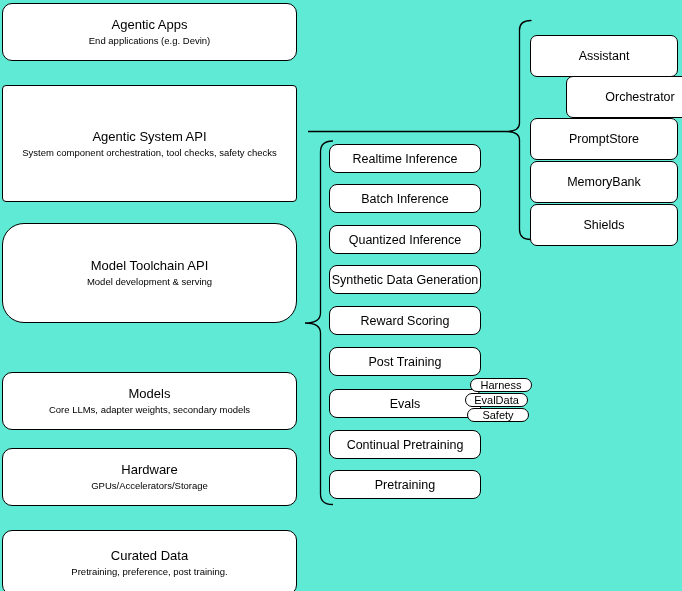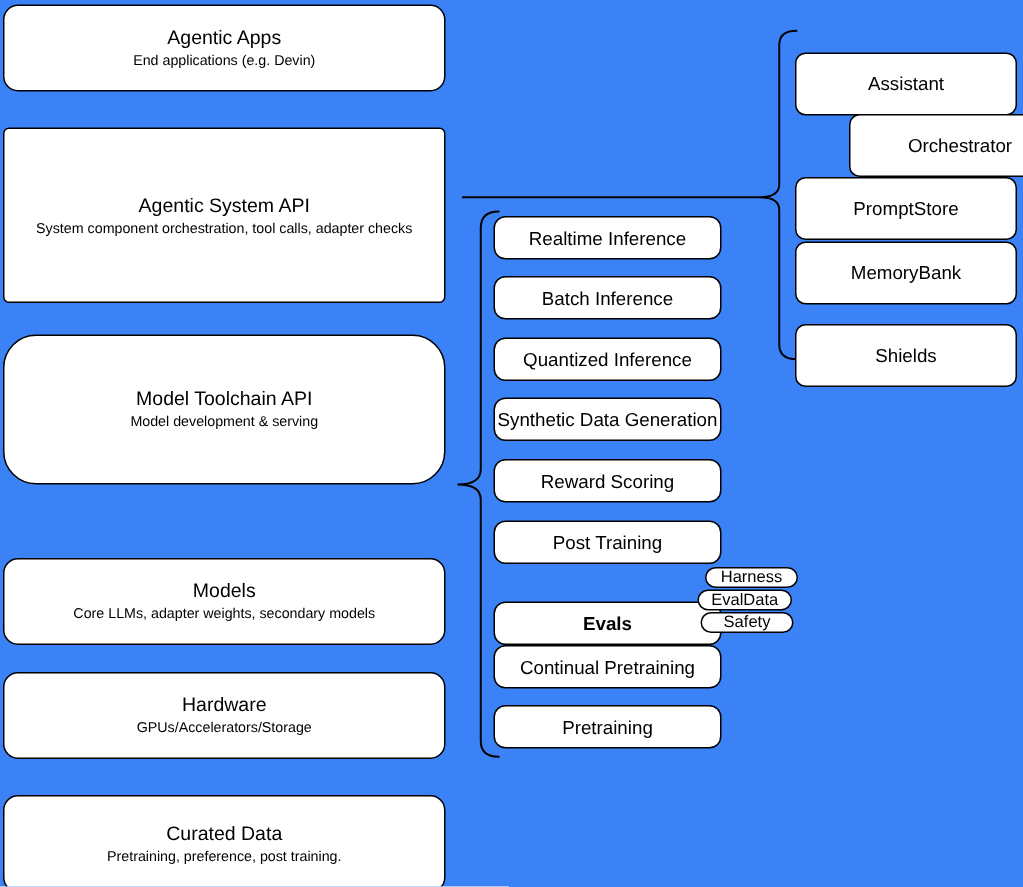--- a/index.html
+++ b/index.html
@@ -1,17 +1,17 @@
 <!DOCTYPE html>
 <html><head>
 <meta charset="utf-8">
 <style>
   html, body { margin:0; padding:0; background:#ffffff; }
   .canvas {
-    position:relative; width:682px; height:591px; background:#3b82f6;
+    position:relative; width:682px; height:591px; background:#5eead4;
     font-family:"Liberation Sans", sans-serif; color:#000000; overflow:hidden;
   }
   .node {
     position:absolute; box-sizing:border-box; background:#ffffff;
     border:1.3px solid #000000; display:flex; flex-direction:column;
     align-items:center; justify-content:center; text-align:center; z-index:1;
   }
   .lnode { left:2px; width:295px; }
   .lnode .title { font-size:13px; line-height:15px; }
   .lnode .subtitle { font-size:9.5px; line-height:12px; margin-top:3px; }
@@ -35,21 +35,21 @@
     <path d="M332.5 141 Q320.5 141 320.5 152 L320.5 313 Q320.5 323 305 323 Q320.5 323 320.5 333 L320.5 494 Q320.5 504.5 332.5 504.5" fill="none" stroke-width="1.3" stroke-linecap="round" stroke="#000000"></path>
   </svg>
 
   <div class="node lnode" style="top:3px;height:58px;border-radius:10px;">
     <div class="title">Agentic Apps</div>
     <div class="subtitle">End applications (e.g. Devin)</div>
   </div>
 
   <div class="node lnode" style="top:85px;height:117px;border-radius:4px;">
     <div class="title">Agentic System API</div>
-    <div class="subtitle">System component orchestration, tool calls, adapter checks</div>
+    <div class="subtitle">System component orchestration, tool checks, safety checks</div>
   </div>
 
   <div class="node lnode" style="top:223px;height:100px;border-radius:22px;">
     <div class="title">Model Toolchain API</div>
     <div class="subtitle">Model development &amp; serving</div>
   </div>
 
   <div class="node lnode" style="top:372px;height:58px;border-radius:10px;">
     <div class="title">Models</div>
     <div class="subtitle">Core LLMs, adapter weights, secondary models</div>
@@ -76,21 +76,21 @@
   </div>
   <div class="node mnode" style="top:265px;">
     <span>Synthetic Data Generation</span>
   </div>
   <div class="node mnode" style="top:306px;">
     <span>Reward Scoring</span>
   </div>
   <div class="node mnode" style="top:347px;">
     <span>Post Training</span>
   </div>
-  <div class="node mnode" style="top:401px;font-weight:bold;">
+  <div class="node mnode" style="top:389px;">
     <span>Evals</span>
   </div>
   <div class="node mnode" style="top:430px;">
     <span>Continual Pretraining</span>
   </div>
   <div class="node mnode" style="top:470px;">
     <span>Pretraining</span>
   </div>
 
   <div class="pill" style="left:470px;top:378px;width:62px;">Harness</div>
@@ -102,17 +102,17 @@
   </div>
   <div class="node rnode" style="top:76px;margin-left:36px;">
     <span>Orchestrator</span>
   </div>
   <div class="node rnode" style="top:118px;">
     <span>PromptStore</span>
   </div>
   <div class="node rnode" style="top:161px;">
     <span>MemoryBank</span>
   </div>
-  <div class="node rnode" style="top:216px;justify-content:center;">
+  <div class="node rnode" style="top:204px;justify-content:center;">
     <span>Shields</span>
   </div>
 
 </div>
 
 </body></html>

